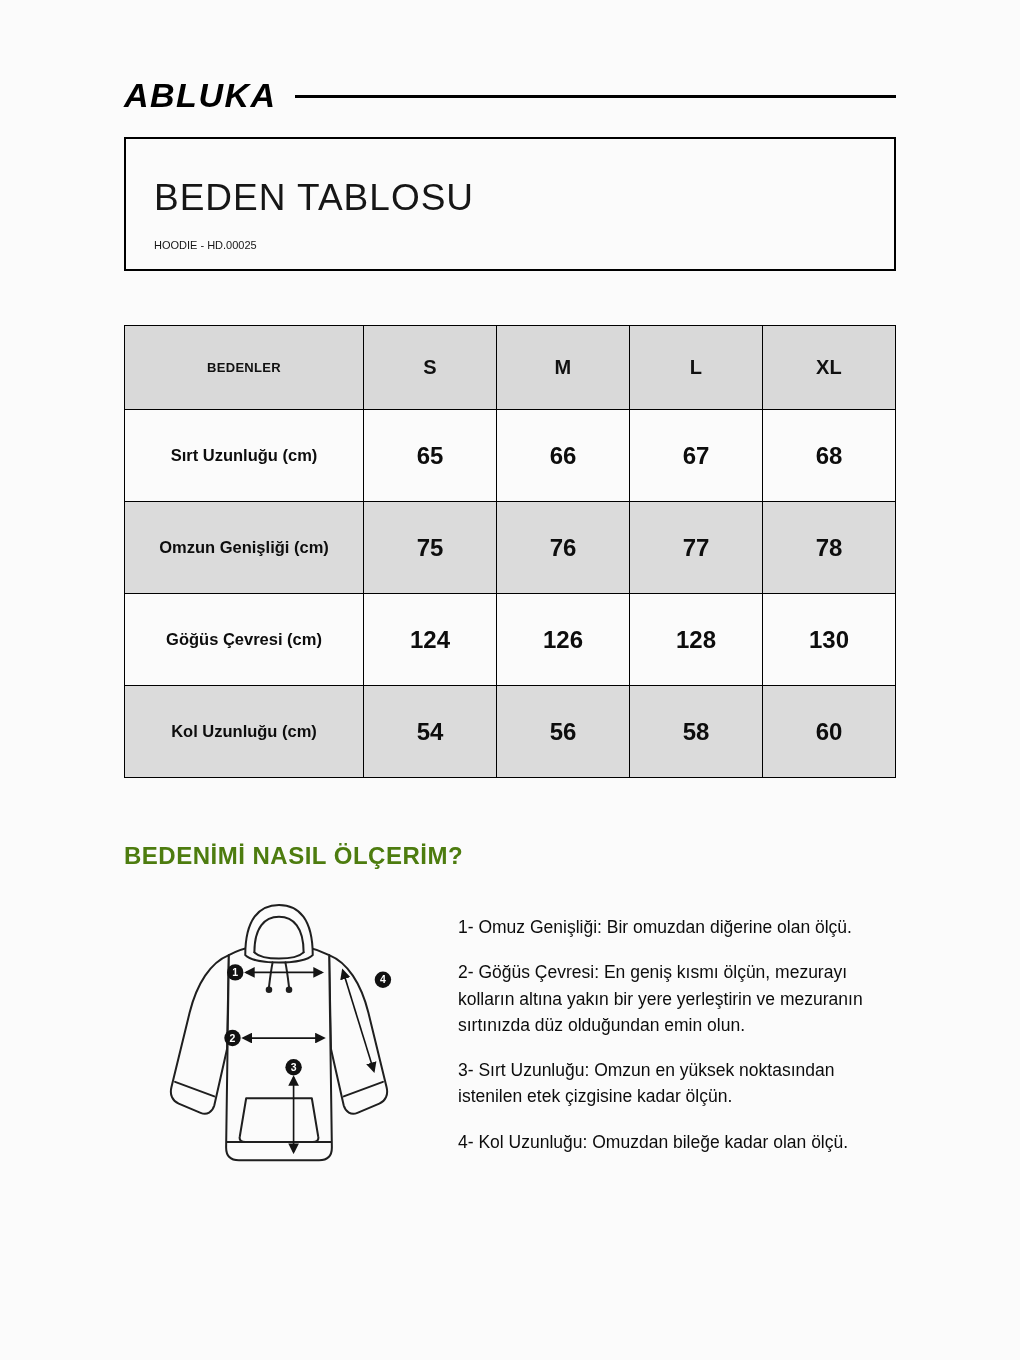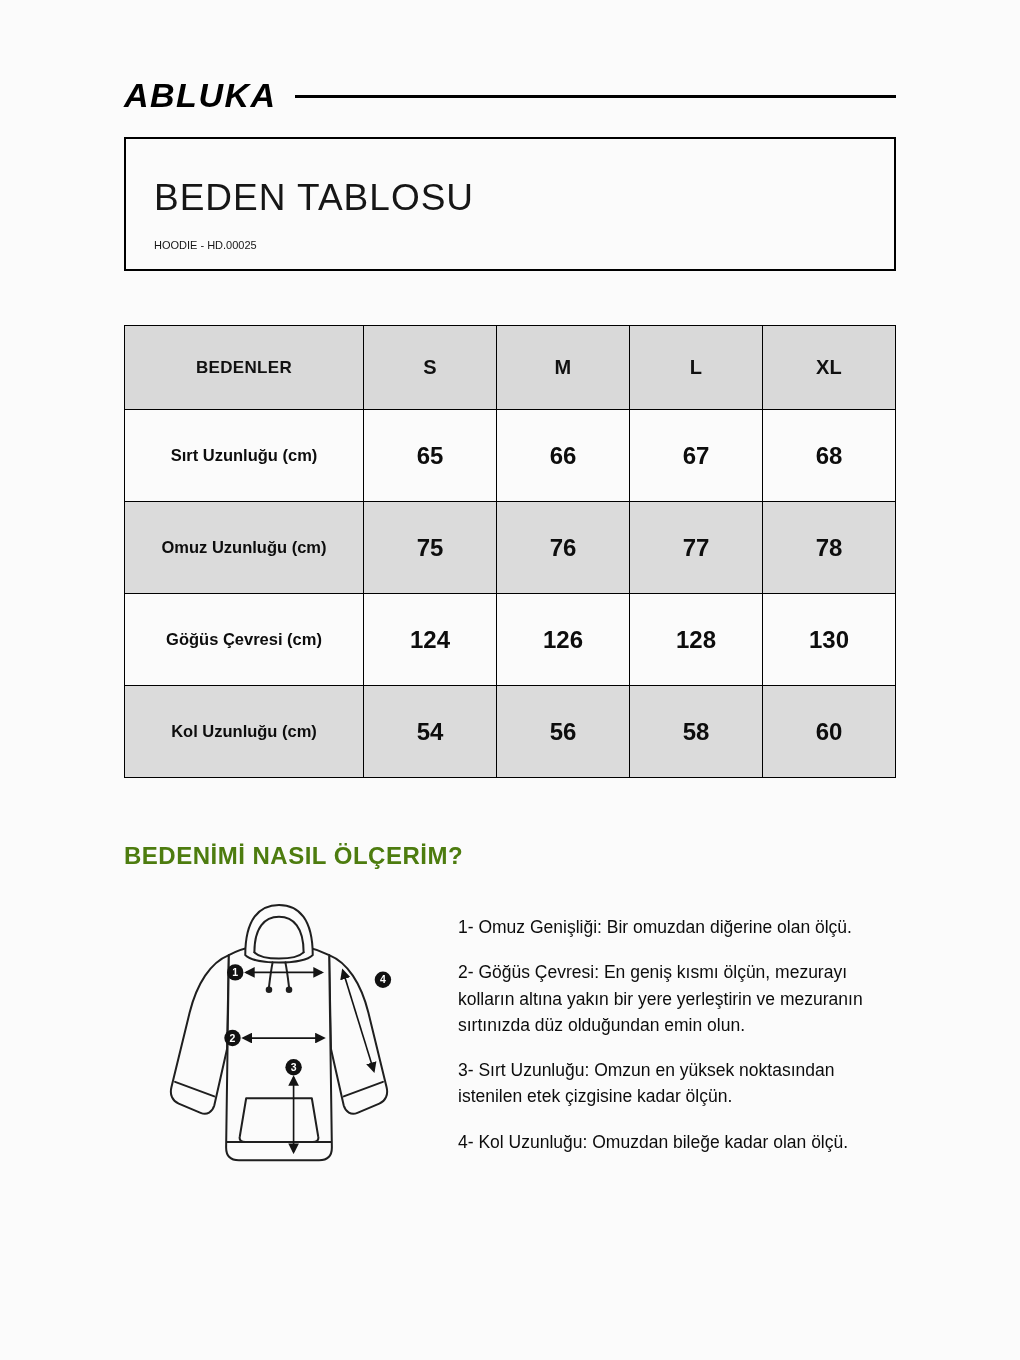--- a/index.html
+++ b/index.html
@@ -56,21 +56,21 @@
     text-align:center;
     vertical-align:middle;
   }
   .size-table thead th {
     background:#d9d9d9;
     height:84px;
     font-size:20px;
     font-weight:bold;
     letter-spacing:.3px;
   }
-  .size-table thead th.col-label { font-size:17px; width:31%; }
+  .size-table thead th.col-label { font-size:13px; width:31%; }
   .size-table thead th.col-size { width:17.25%; }
   .size-table tbody td { height:92px; font-size:24px; font-weight:700; color:#0d0d0d; }
   .size-table tbody td.row-label { font-size:16.5px; }
   .size-table tbody tr.alt { background:#dbdbdb; }
 
   
   .measure-heading {
     margin-top:64px;
     font-size:24px;
     font-weight:bold;
@@ -114,21 +114,21 @@
     </thead>
     <tbody>
       <tr>
         <td class="row-label">Sırt Uzunluğu (cm)</td>
         <td>65</td>
         <td>66</td>
         <td>67</td>
         <td>68</td>
       </tr>
       <tr class="alt">
-        <td class="row-label">Omuz Uzunluğu (cm)</td>
+        <td class="row-label">Omzun Genişliği (cm)</td>
         <td>75</td>
         <td>76</td>
         <td>77</td>
         <td>78</td>
       </tr>
       <tr>
         <td class="row-label">Göğüs Çevresi (cm)</td>
         <td>124</td>
         <td>126</td>
         <td>128</td>

